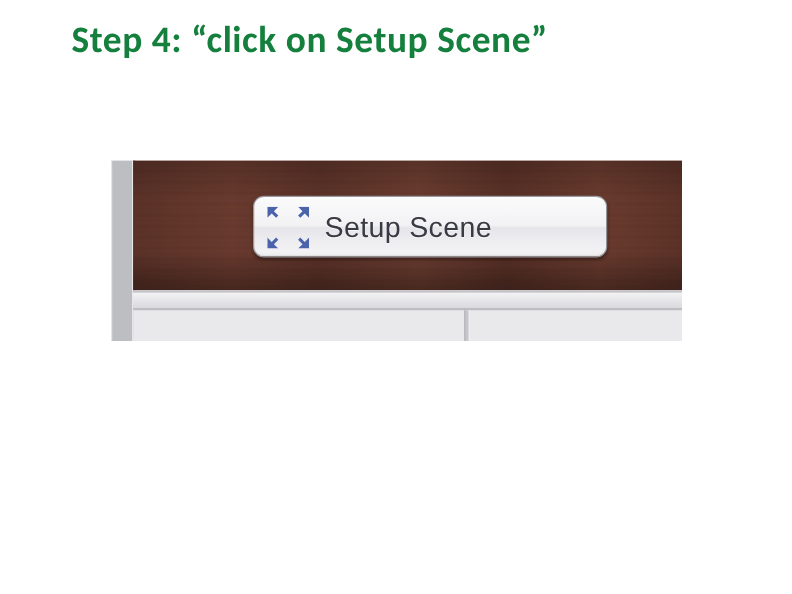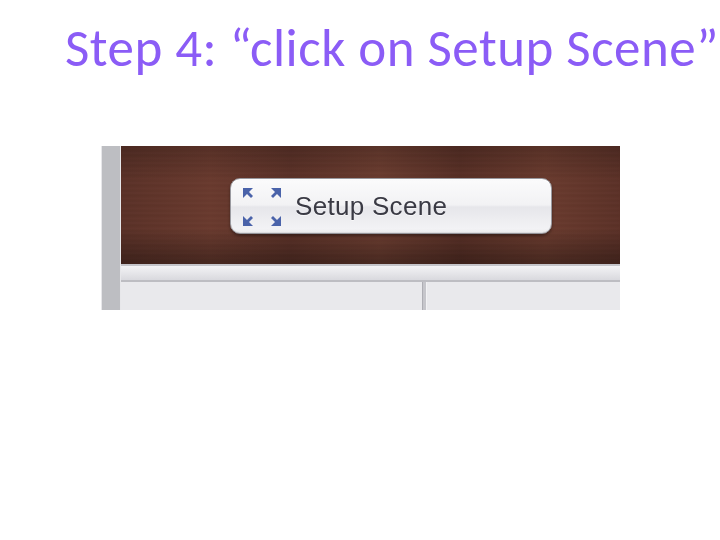--- a/index.html
+++ b/index.html
@@ -1,23 +1,23 @@
 <!DOCTYPE html>
 <html><head>
 <meta charset="utf-8">
 <style>
   html,body{margin:0;padding:0;width:720px;height:540px;background:#ffffff;font-family:"Calibri","Segoe UI",Arial,sans-serif;}
   .slide{position:relative;width:720px;height:540px;}
   .title{
     position:absolute;
     left:65px; top:16px;
-    font-size:53px;
-    color:#8b5cf6;
+    font-size:34px;
+    color:#15803d;
     letter-spacing:0.5px;
-    font-weight:400;
+    font-weight:700;
   }
 
   
   .shot{
     position:absolute;
     left:101px; top:146px;
     width:519px; height:164px;
     background:#fff;
   }
 

